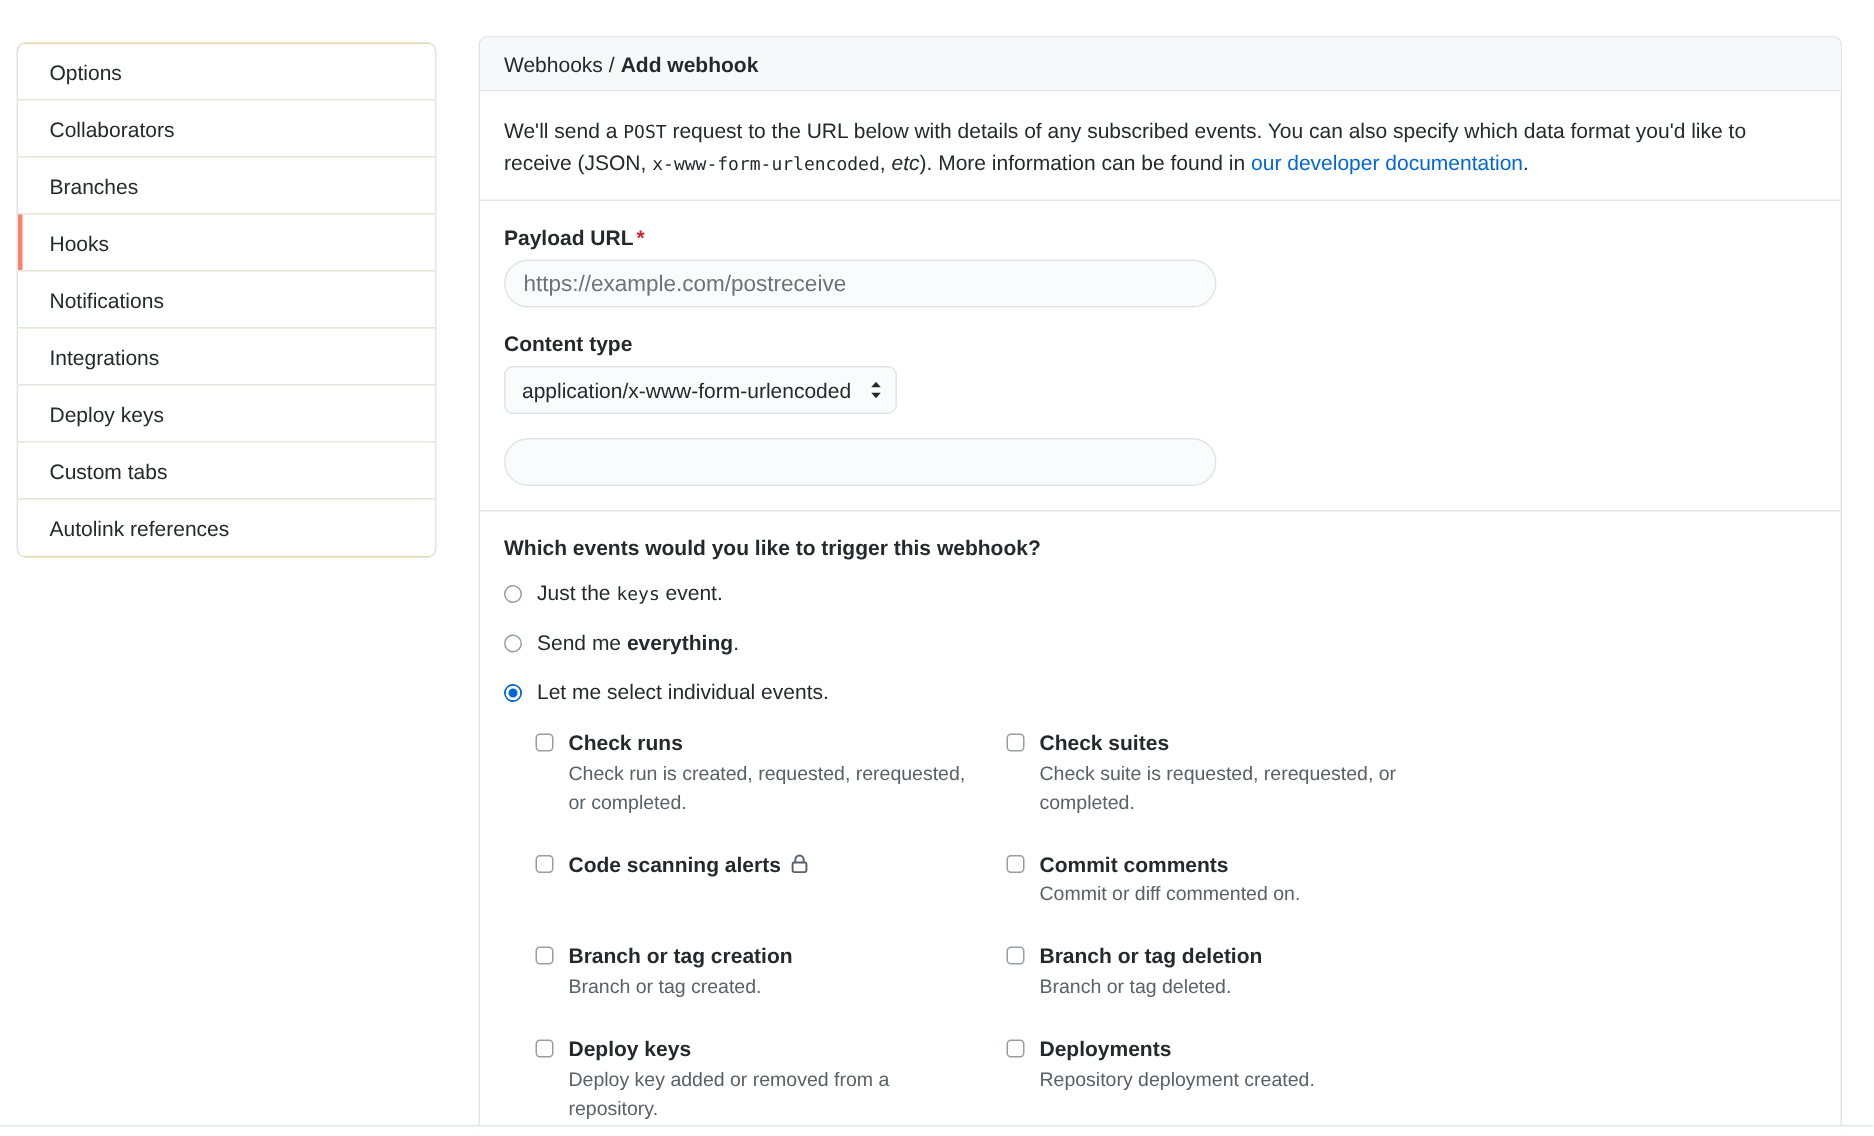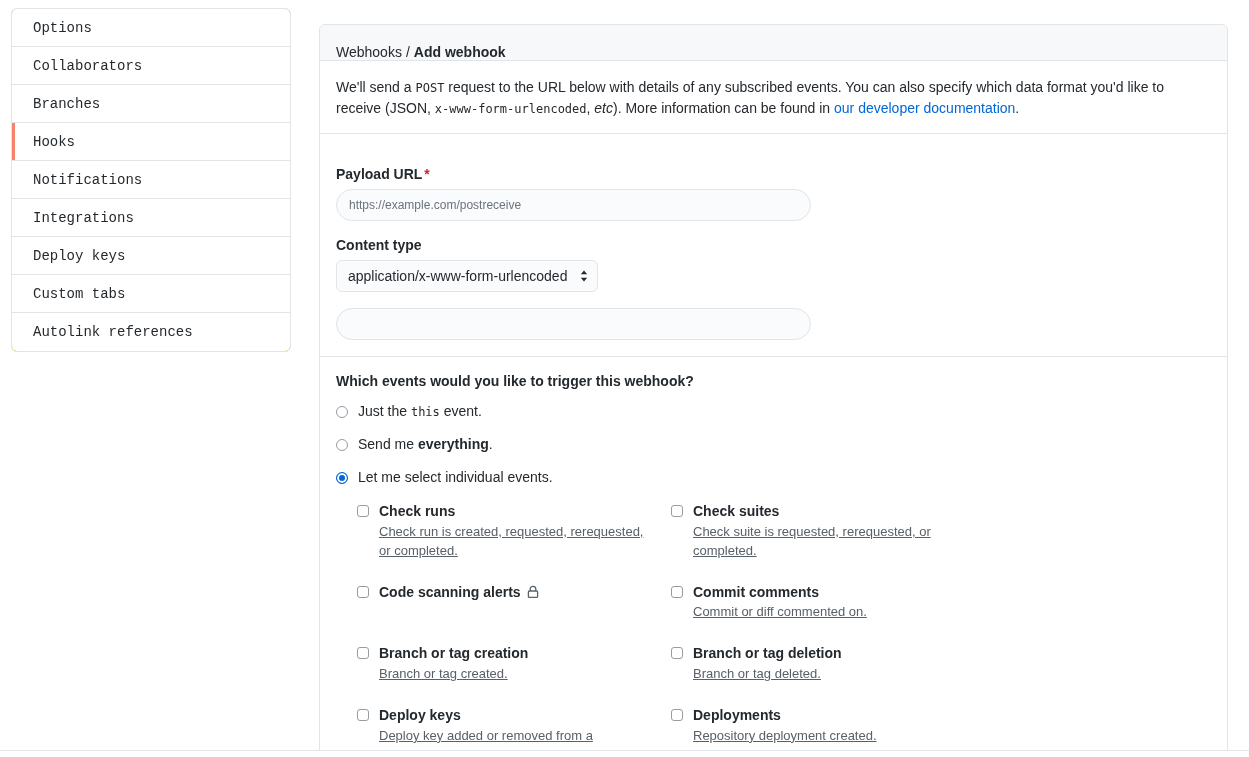--- a/index.html
+++ b/index.html
@@ -8,27 +8,26 @@
     width: 1249px; height: 757px;
     background: #ffffff;
     font-family: "Liberation Sans", sans-serif;
     color: #24292e;
     overflow: hidden;
   }
   .page { position: relative; width: 1249px; height: 757px; }
 
   
   .sidebar {
-    position: absolute; left: 11px; top: 8px;
+    position: absolute; left: 11px; top: 28px;
     width: 280px;
     border: 1px solid #e1e4e8;
     border-radius: 6px;
     background: #eab308;
     overflow: hidden;
-    font-family: Liberation Mono, monospace;
   }
   .side-item {
     position: relative;
     height: 38px;
     display: flex; align-items: center;
     padding-left: 21px;
     font-size: 14px;
     color: #24292e;
     border-bottom: 1px solid #e1e4e8;
     background: #ffffff;
@@ -45,21 +44,21 @@
   
   .panel {
     position: absolute; left: 319px; top: 24px;
     width: 909px;
     border: 1px solid #e1e4e8;
     border-radius: 6px;
     background: #ffffff;
   }
   .panel-header {
     height: 36px;
-    display: flex; align-items: flex-end;
+    display: flex; align-items: center;
     padding: 0 16px;
     background: #f6f8fa;
     border-bottom: 1px solid #e1e4e8;
     border-radius: 5px 5px 0 0;
     font-size: 14px;
     color: #24292e;
   }
   .crumb-sep { margin: 0 4px; }
   .crumb-current { font-weight: 600; }
 
@@ -80,30 +79,29 @@
   
   .form-body {
     padding: 16px;
     border-bottom: 1px solid #e1e4e8;
   }
   .field-label {
     font-size: 14px;
     font-weight: 600;
     color: #24292e;
     margin-bottom: 7px;
-    margin-top: 16px;
   }
   .req { color: #cb2431; margin-left: 2px; }
 
   input.text-input {
     display: block;
     width: 475px;
     height: 32px;
     padding: 5px 12px;
-    font-size: 12px;
+    font-size: 15px;
     font-family: "Liberation Sans", sans-serif;
     color: #24292e;
     background: #fafbfc;
     border: 1px solid #e1e4e8;
     border-radius: 16px;
     outline: none;
   }
   input.text-input::placeholder { color: #6a737d; }
 
   .field-block { margin-bottom: 16px; }
@@ -199,21 +197,20 @@
     line-height: 1.35;
     display: flex;
     align-items: center;
   }
   .lock-icon { margin-left: 6px; display: inline-flex; }
   .event-desc {
     font-size: 13px;
     color: #586069;
     line-height: 1.45;
     margin-top: 2px;
-    text-decoration: underline;
   }
 
   
   .clip-bottom {
     position: absolute;
     left: 0; top: 750px;
     width: 1249px; height: 7px;
     background: #ffffff;
     border-top: 1px solid #e1e4e8;
   }
@@ -295,21 +292,21 @@
         <input class="text-input" type="text" placeholder="" style="">
       </div>
 
     </div>
 
     <div class="events">
       <div class="events-title">Which events would you like to trigger this webhook?</div>
       <div id="radio-list">
           <div class="radio-row">
             <span class="radio"></span>
-            <span class="radio-label"><span>Just the </span><code>this</code><span> event.</span></span>
+            <span class="radio-label"><span>Just the </span><code>keys</code><span> event.</span></span>
           </div>
           <div class="radio-row">
             <span class="radio"></span>
             <span class="radio-label"><span>Send me </span><b>everything</b><span>.</span></span>
           </div>
           <div class="radio-row">
             <span class="radio checked"></span>
             <span class="radio-label"><span>Let me select individual events.</span></span>
           </div>
         </div>

